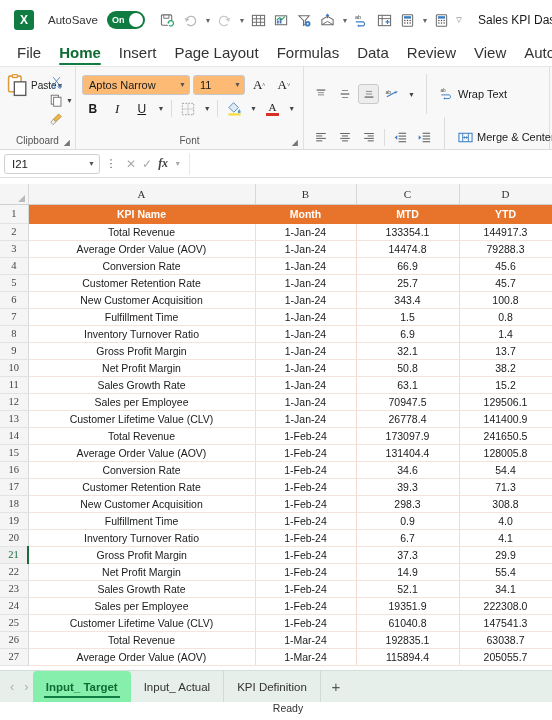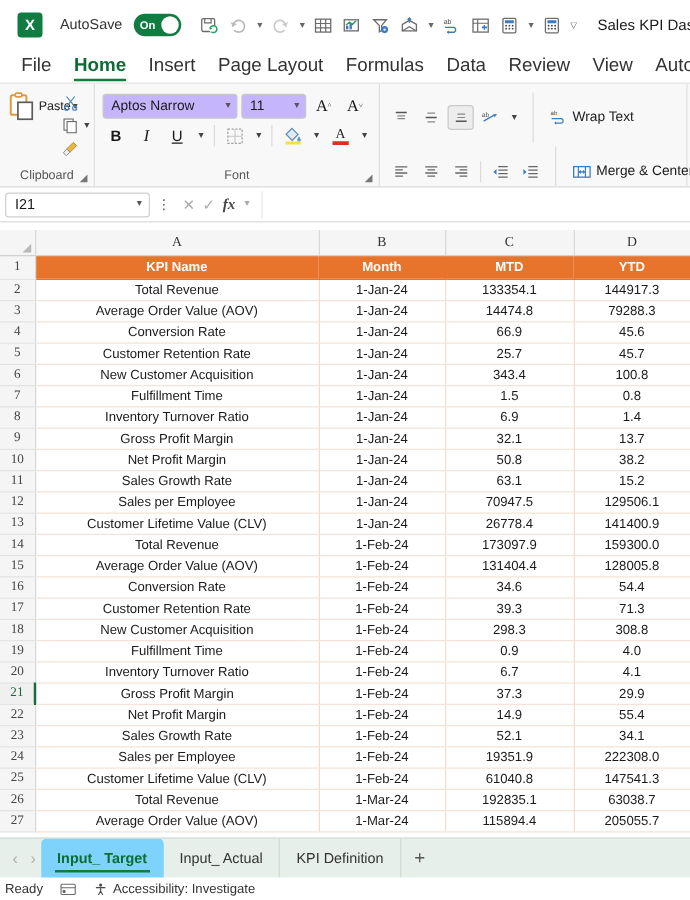--- a/index.html
+++ b/index.html
@@ -150,21 +150,21 @@
   .clip-small-row { display: flex; align-items: center; height: 17px; }
   .clip-ico { width: 20px; height: 17px; display: flex; align-items: center; justify-content: center; }
 
   
   .g-font { width: 228px; }
   .font-rows { display: flex; flex-direction: column; gap: 3px; padding-top: 2px; width: 100%; }
   .fr { display: flex; align-items: center; gap: 3px; }
   .combo {
     height: 20px;
     border: 1px solid #c8c8c8;
-    background: #c4b5fd;
+    background: #fdba74;
     border-radius: 3px;
     display: flex; align-items: center;
     padding: 0 3px 0 6px;
     font-size: 11px;
     color: #1a1a1a;
     position: relative;
   }
   .combo .cval { flex: 1; white-space: nowrap; overflow: hidden; }
   .combo .ccaret { font-size: 7px; color: #555; padding-left: 4px; }
   .combo-font { width: 108px; }
@@ -197,21 +197,21 @@
   
   .formulabar {
     height: 28px;
     background: #ffffff;
     display: flex; align-items: center;
     padding: 0 4px;
     gap: 4px;
     border-bottom: 1px solid #dcdcdc;
   }
   .namebox {
-    width: 116px; height: 20px;
+    width: 96px; height: 20px;
     border: 1px solid #d0d0d0;
     background: #fff;
     border-radius: 3px;
     display: flex; align-items: center;
     padding: 0 4px 0 7px;
     font-size: 11.5px; color: #1a1a1a;
   }
   .namebox .nval { flex: 1; }
   .namebox .ncaret { font-size: 7px; color: #555; }
   .fb-dots { width: 14px; text-align: center; font-size: 11px; color: #555; letter-spacing: 0; }
@@ -322,21 +322,21 @@
     height: 32px;
     display: flex; align-items: center;
     padding: 0 13px;
     font-size: 11.5px;
     color: #333;
     white-space: nowrap;
     border-right: 1px solid #d0dcd4;
     position: relative;
   }
   .stab.active {
-    background: #7dd3fc;
+    background: #86efac;
     color: #0E6B33;
     font-weight: bold;
     border-right: none;
     border-radius: 4px 4px 0 0;
   }
   .stab.active::after {
     content: "";
     position: absolute; left: 11px; right: 11px; bottom: 5px;
     height: 2px; background: #107C41;
   }
@@ -348,24 +348,25 @@
 
   
   .statusbar {
     position: absolute;
     left: 0; right: 0; bottom: 0;
     height: 18px;
     background: #ffffff;
     display: flex;
     align-items: center;
     gap: 14px;
-    padding-left: 4px;
+    padding-left: 24px;
     font-size: 10.5px;
     color: #333;
     overflow: hidden;
+    flex-direction: column;
   }
   .sb-item { display: flex; align-items: center; gap: 4px; white-space: nowrap; }
 
   svg { display: block; }
 </style>
 </head>
 <body>
 
 <div class="titlebar">
   <div class="xl-logo">X</div>
@@ -828,21 +829,21 @@
           <td class="cell ctr">Customer Lifetime Value (CLV)</td>
           <td class="cell ctr">1-Jan-24</td>
           <td class="cell ctr">26778.4</td>
           <td class="cell ctr">141400.9</td>
         </tr>
         <tr class="">
           <td class="rh">14</td>
           <td class="cell ctr">Total Revenue</td>
           <td class="cell ctr">1-Feb-24</td>
           <td class="cell ctr">173097.9</td>
-          <td class="cell ctr">159300.0</td>
+          <td class="cell ctr">241650.5</td>
         </tr>
         <tr class="">
           <td class="rh">15</td>
           <td class="cell ctr">Average Order Value (AOV)</td>
           <td class="cell ctr">1-Feb-24</td>
           <td class="cell ctr">131404.4</td>
           <td class="cell ctr">128005.8</td>
         </tr>
         <tr class="">
           <td class="rh">16</td>

